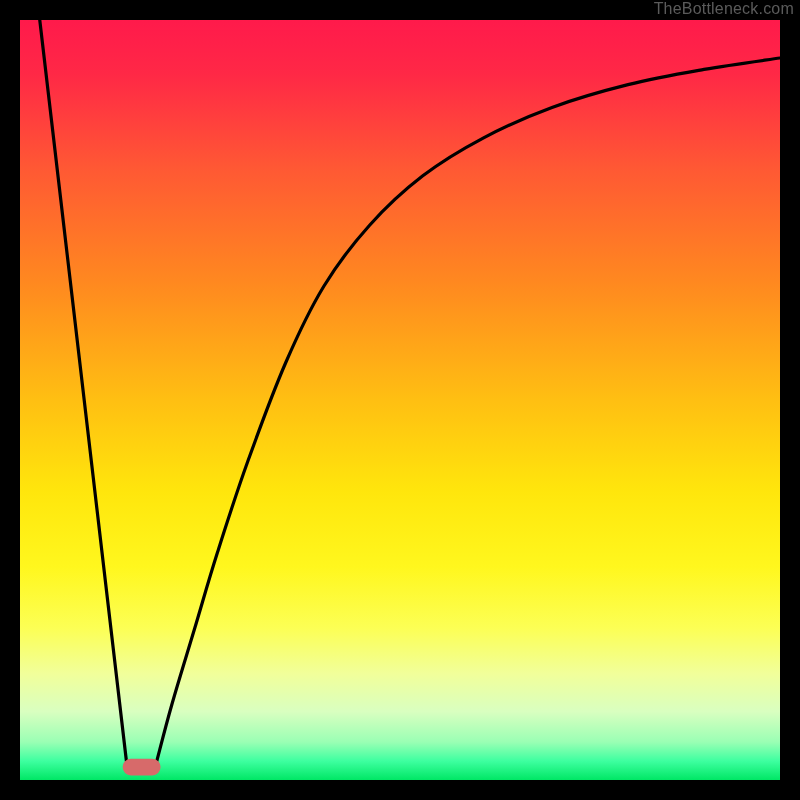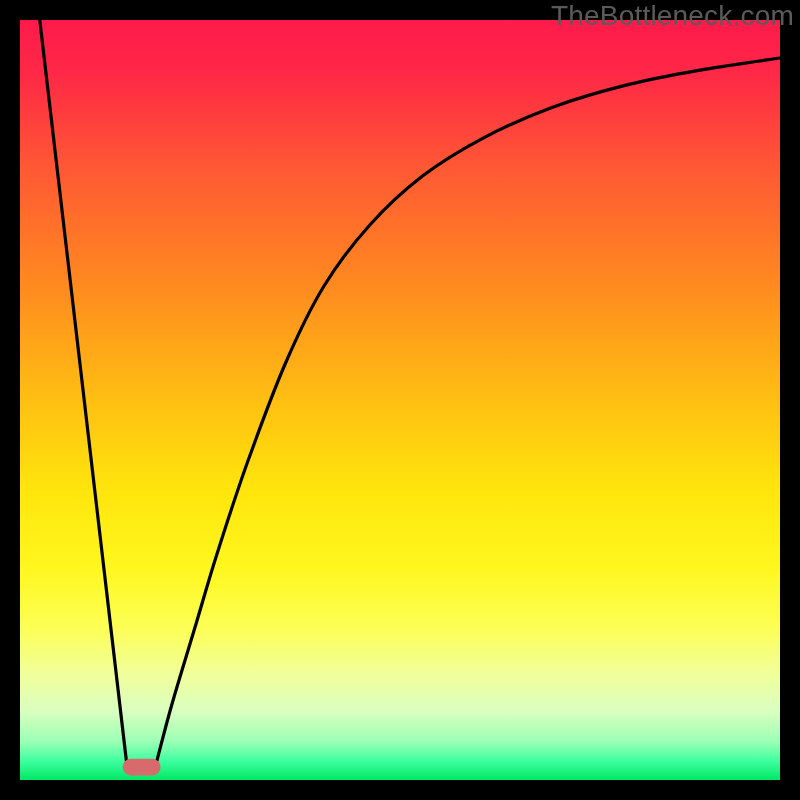--- a/index.html
+++ b/index.html
@@ -17,21 +17,21 @@
     top: 20px;
     width: 760px;
     height: 760px;
     background: #000;
   }
   .watermark {
     position: absolute;
     top: 0px;
     right: 6px;
     color: #5b5b5b;
-    font-size: 28px;
+    font-size: 16px;
     font-weight: 500;
     letter-spacing: 0.2px;
     z-index: 50;
     user-select: none;
     margin-left: 20px;
   }
   svg.plot {
     position: absolute;
     left: 20px;
     top: 20px;

